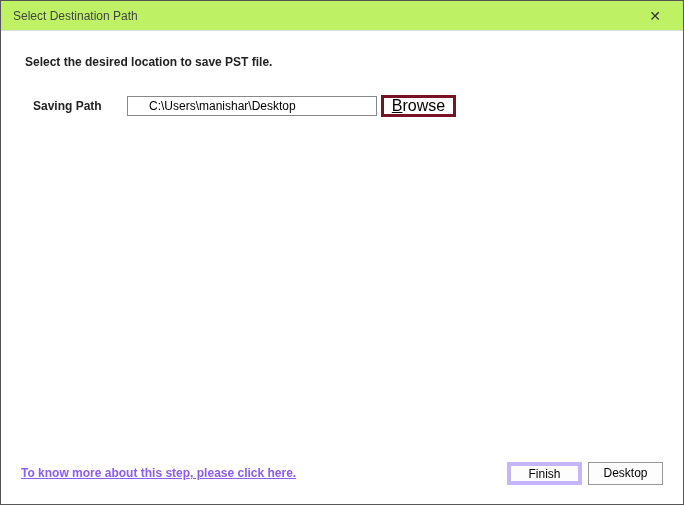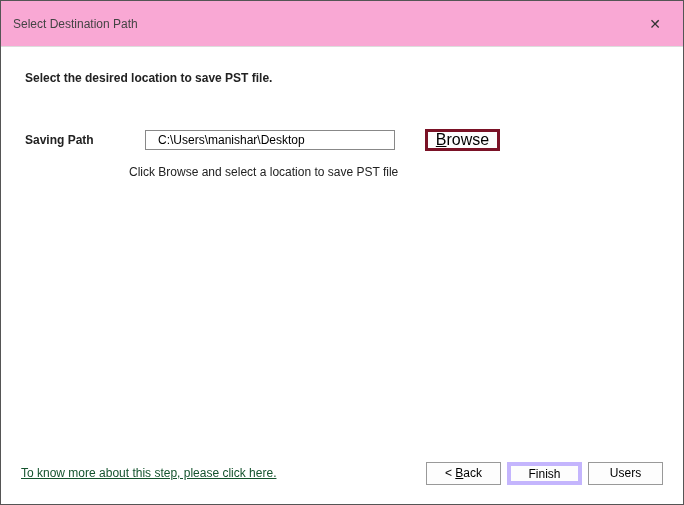--- a/index.html
+++ b/index.html
@@ -17,22 +17,22 @@
     }
     .window {
       width: 684px;
       height: 505px;
       border: 1px solid #555;
       background: #fff;
       display: flex;
       flex-direction: column;
     }
     .titlebar {
-      height: 46px;
-      background: #f9a8d4;
+      height: 30px;
+      background: #bef264;
       border-bottom: 1px solid #ddd;
       display: flex;
       align-items: center;
       padding: 0 8px 0 12px;
       color: #444;
     }
     .titlebar-title {
       flex: 1;
       font-size: 12px;
     }
@@ -49,37 +49,38 @@
     }
     .content {
       flex: 1;
       padding: 24px 24px 10px 24px;
       position: relative;
       color: #222;
     }
     .instruction {
       font-weight: bold;
       font-size: 12px;
-      margin-bottom: 44px;
+      margin-bottom: 26px;
     }
     .path-row {
       display: flex;
       align-items: center;
-      gap: 30px;
+      gap: 4px;
+      margin-left: 8px;
     }
     .path-label {
       font-weight: bold;
       font-size: 12px;
       width: 90px;
     }
     .path-input {
       width: 250px;
       height: 20px;
       border: 1px solid #888;
-      padding: 1px 12px;
+      padding: 1px 21px;
       font-family: inherit;
       font-size: 12px;
       background: #fff;
     }
     .browse-btn {
       width: 75px;
       height: 22px;
       border: 3px solid #7a1226;
       background: #fdfdfd;
       font-family: inherit;
@@ -97,23 +98,23 @@
       font-size: 12px;
       color: #222;
     }
     .footer {
       height: 50px;
       padding: 0 20px 12px 20px;
       display: flex;
       align-items: center;
     }
     .help-link {
-      color: #14532d;
+      color: #8b5cf6;
       text-decoration: underline;
-      font-weight: normal;
+      font-weight: bold;
       font-size: 12px;
       cursor: pointer;
     }
     .spacer {
       flex: 1;
     }
     .btn {
       width: 75px;
       height: 23px;
       border: 1px solid #999;
@@ -147,24 +148,22 @@
 
   <div class="content">
     <div class="instruction">Select the desired location to save PST file.</div>
 
     <div class="path-row">
       <div class="path-label">Saving Path</div>
       <input class="path-input" type="text" value="C:\Users\manishar\Desktop" style="">
       <button class="browse-btn"><span class="u">B</span><span>rowse</span></button>
     </div>
 
-    <div class="hint">Click Browse and select a location to save PST file</div>
   </div>
 
   <div class="footer">
     <a class="help-link">To know more about this step, please click here.</a>
     <div class="spacer"></div>
-    <button class="btn"><span>&lt; </span><span class="u">B</span><span>ack</span></button>
     <button class="btn highlight">Finish</button>
-    <button class="btn">Users</button>
+    <button class="btn">Desktop</button>
   </div>
 
 </div>
 
 </body></html>

